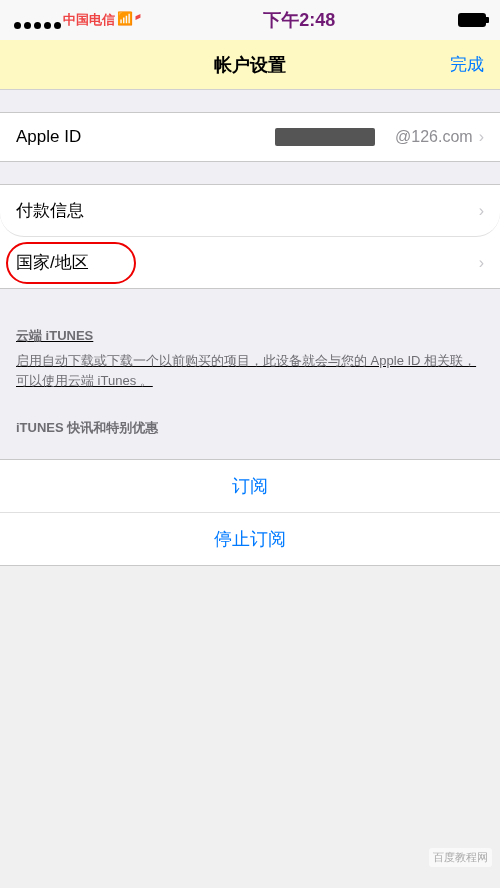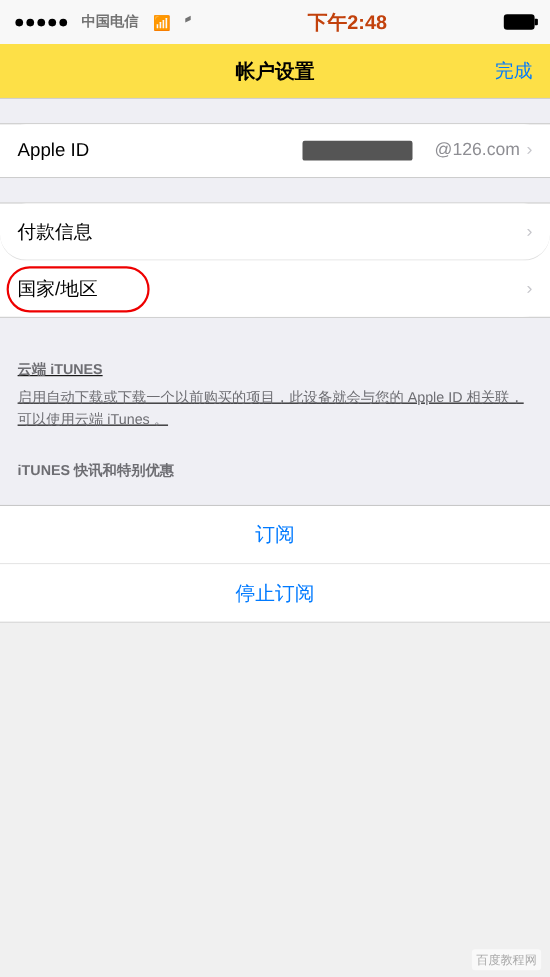--- a/index.html
+++ b/index.html
@@ -23,44 +23,43 @@
       height: 40px;
       background: #f8f8f8;
       display: flex;
       align-items: center;
       justify-content: space-between;
       padding: 0 14px;
     }
 
     .status-left {
       display: flex;
-      align-items: center;
-      gap: 13px;
+      gap: 2px;
       font-size: 13px;
       font-weight: 600;
-      color: #737373;
+      color: #ef4444;
     }
 
     .signal-dots {
       display: flex;
       gap: 3px;
       align-items: flex-end;
     }
 
     .signal-dot {
       width: 7px;
       height: 7px;
       background: #000;
       border-radius: 50%;
     }
 
     .status-center {
       font-size: 18px;
       font-weight: bold;
-      color: #c2410c;
+      color: #701a75;
     }
 
     .status-right {
       display: flex;
       align-items: center;
       gap: 6px;
     }
 
     .battery {
       width: 28px;
@@ -80,21 +79,21 @@
       width: 3px;
       height: 6px;
       background: #000;
       border-radius: 0 1px 1px 0;
     }
 
     
     .nav-bar {
       width: 100%;
       height: 50px;
-      background: #fde047;
+      background: #fef9c3;
       border-bottom: 1px solid #d0d0d0;
       display: flex;
       align-items: center;
       justify-content: center;
       position: relative;
     }
 
     .nav-title {
       font-size: 18px;
       font-weight: 600;
@@ -267,21 +266,21 @@
 
     .footer-text {
       font-size: 12px;
       color: #8e8e93;
       line-height: 1.5;
     }
 
     
     .watermark {
       position: absolute;
-      bottom: 6px;
+      bottom: 21px;
       right: 8px;
       font-size: 11px;
       color: #aaa;
       background: rgba(255,255,255,0.6);
       padding: 2px 4px;
       border-radius: 3px;
     }
 
     .itunes-gap {
       height: 14px;

